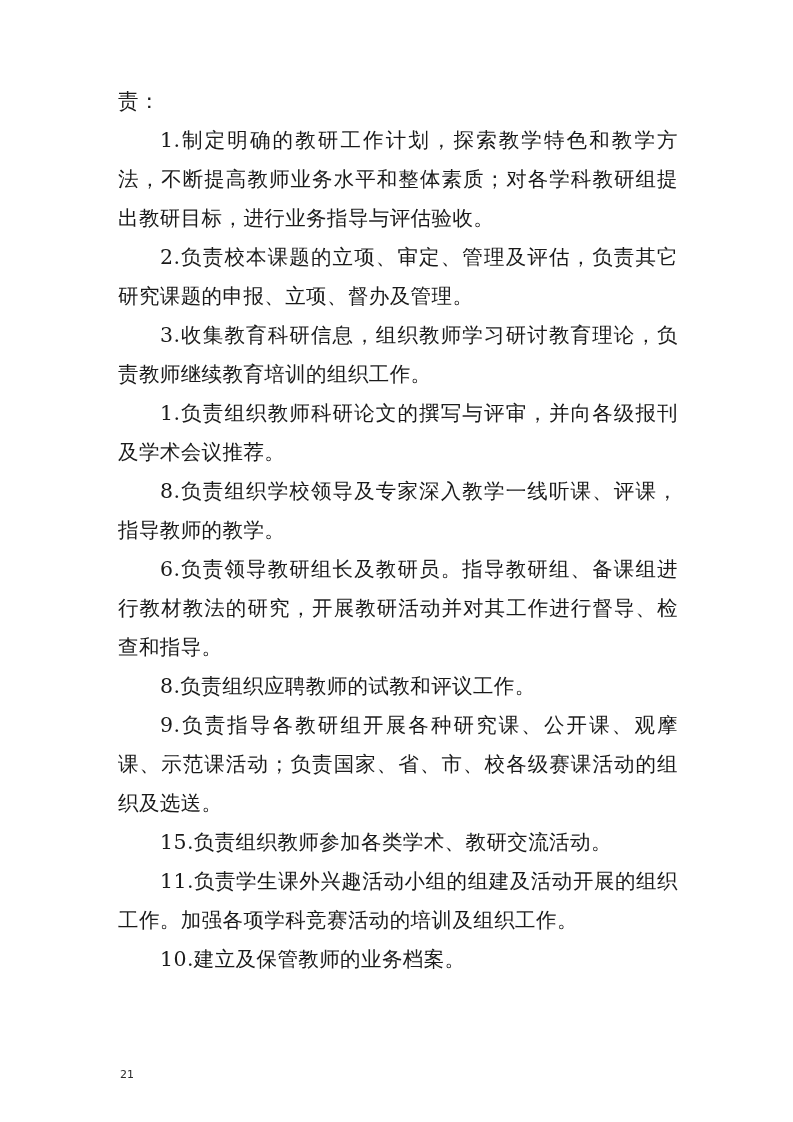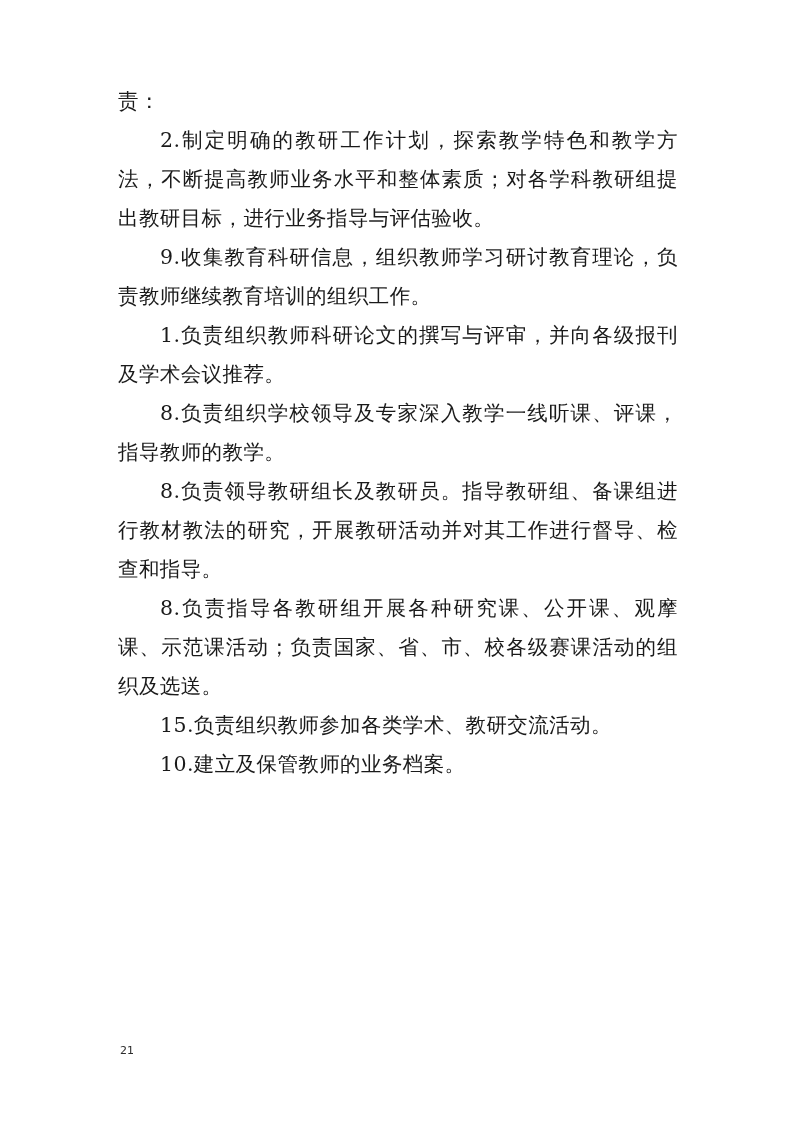--- a/index.html
+++ b/index.html
@@ -33,35 +33,38 @@
   }
   .para.first {
     text-indent: 0;
   }
   .para.indent {
     text-indent: 2.05em;
   }
   .page-number {
     position: absolute;
     left: 120px;
-    top: 1044px;
+    top: 1068px;
     font-family: "DejaVu Sans", "Liberation Sans", sans-serif;
     font-size: 11px;
     color: #2b2b2b;
   }
 </style>
 </head>
 <body>
 
 <div class="page">
   <div class="content">
     <p class="para first">责：</p>
-    <p class="para indent">2.制定明确的教研工作计划，探索教学特色和教学方法，不断提高教师业务水平和整体素质；对各学科教研组提出教研目标，进行业务指导与评估验收。</p>
-    <p class="para indent">9.收集教育科研信息，组织教师学习研讨教育理论，负责教师继续教育培训的组织工作。</p>
+    <p class="para indent">1.制定明确的教研工作计划，探索教学特色和教学方法，不断提高教师业务水平和整体素质；对各学科教研组提出教研目标，进行业务指导与评估验收。</p>
+    <p class="para indent">2.负责校本课题的立项、审定、管理及评估，负责其它研究课题的申报、立项、督办及管理。</p>
+    <p class="para indent">3.收集教育科研信息，组织教师学习研讨教育理论，负责教师继续教育培训的组织工作。</p>
     <p class="para indent">1.负责组织教师科研论文的撰写与评审，并向各级报刊及学术会议推荐。</p>
     <p class="para indent">8.负责组织学校领导及专家深入教学一线听课、评课，指导教师的教学。</p>
-    <p class="para indent">8.负责领导教研组长及教研员。指导教研组、备课组进行教材教法的研究，开展教研活动并对其工作进行督导、检查和指导。</p>
-    <p class="para indent">8.负责指导各教研组开展各种研究课、公开课、观摩课、示范课活动；负责国家、省、市、校各级赛课活动的组织及选送。</p>
+    <p class="para indent">6.负责领导教研组长及教研员。指导教研组、备课组进行教材教法的研究，开展教研活动并对其工作进行督导、检查和指导。</p>
+    <p class="para indent">8.负责组织应聘教师的试教和评议工作。</p>
+    <p class="para indent">9.负责指导各教研组开展各种研究课、公开课、观摩课、示范课活动；负责国家、省、市、校各级赛课活动的组织及选送。</p>
     <p class="para indent">15.负责组织教师参加各类学术、教研交流活动。</p>
+    <p class="para indent">11.负责学生课外兴趣活动小组的组建及活动开展的组织工作。加强各项学科竞赛活动的培训及组织工作。</p>
     <p class="para indent">10.建立及保管教师的业务档案。</p>
   </div>
   <div class="page-number">21</div>
 </div>
 
 </body></html>

